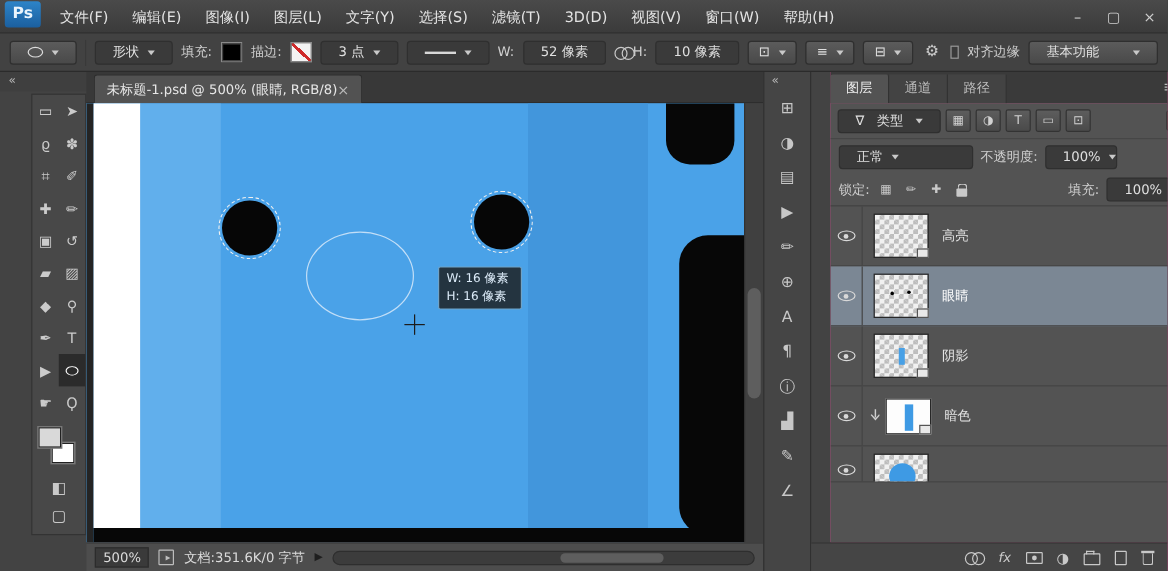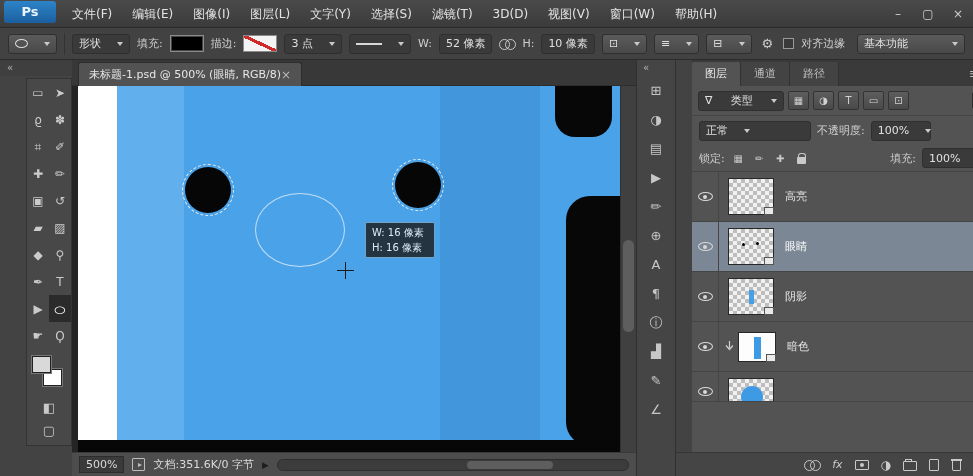--- a/index.html
+++ b/index.html
@@ -2,28 +2,28 @@
 <html><head>
 <meta charset="utf-8">
 <style>
   *{margin:0;padding:0;box-sizing:border-box}
   html,body{width:973px;height:476px;overflow:hidden}
   body{font-family:"DejaVu Sans","Liberation Sans",sans-serif;font-size:11px;color:#ddd;background:#434343}
   #app{position:relative;width:973px;height:476px;background:#434343;overflow:hidden}
 
   
   .menubar{position:absolute;left:0;top:0;width:973px;height:28px;background:linear-gradient(#4a4a4a,#3b3b3b);border-bottom:1px solid #2a2a2a;display:flex;align-items:center}
-  .pslogo{width:52px;height:22px;margin:0 6px 4px 4px;background:linear-gradient(#2d84c8,#1b5f9f);border-radius:3px;color:#eaf4fc;font-weight:bold;font-size:13px;display:flex;align-items:center;justify-content:center}
+  .pslogo{width:30px;height:22px;margin:0 6px 4px 4px;background:linear-gradient(#2d84c8,#1b5f9f);border-radius:3px;color:#eaf4fc;font-weight:bold;font-size:13px;display:flex;align-items:center;justify-content:center}
   .mitem{padding:8px 10px;line-height:28px;font-size:12px;color:#e3e3e3;cursor:default}
   .wincontrols{margin-left:auto;display:flex}
   .wbtn{width:30px;line-height:28px;text-align:center;color:#cfcfcf;font-size:12px}
 
   
   .optionsbar{position:absolute;left:0;top:28px;width:973px;height:32px;background:#424242;border-bottom:1px solid #2b2b2b;display:flex;align-items:center;padding:0 8px;gap:7px}
-  .ctl{height:20px;background:linear-gradient(#5b5b5b,#494949);border:1px solid #2f2f2f;border-radius:3px;display:inline-flex;align-items:center;gap:16px;padding:0 6px;font-size:11px;color:#e0e0e0;white-space:nowrap}
+  .ctl{height:20px;background:linear-gradient(#5b5b5b,#494949);border:1px solid #2f2f2f;border-radius:3px;display:inline-flex;align-items:center;gap:7px;padding:0 14px;font-size:11px;color:#e0e0e0;white-space:nowrap}
   .ctl.sunken{background:#3a3a3a}
   .caret{width:0;height:0;border-left:3.5px solid transparent;border-right:3.5px solid transparent;border-top:4px solid #c9c9c9;display:inline-block}
   .vsep{width:1px;height:22px;background:#585858;border-right:1px solid #333}
   .lbl{color:#cfcfcf;font-size:11px;white-space:nowrap}
   .oval-ico{display:inline-block;width:13px;height:9px;border:1px solid #ddd;border-radius:50%}
   .fill-swatch{display:inline-block;width:34px;height:17px;background:#000;border:1px solid #8a8a8a;box-shadow:inset 0 0 0 1px #444}
   .stroke-swatch{display:inline-block;width:34px;height:17px;border:1px solid #8a8a8a;background:linear-gradient(to top right,#f4f4f4 44%,#cf2a2a 44%,#cf2a2a 56%,#f4f4f4 56%)}
   .line-sample{display:inline-block;width:26px;height:2px;background:#d8d8d8}
   .chain{position:relative;width:16px;height:9px;display:inline-block}
   .chain:before,.chain:after{content:"";position:absolute;top:0;width:9px;height:9px;border:1.5px solid #c9c9c9;border-radius:50%}

